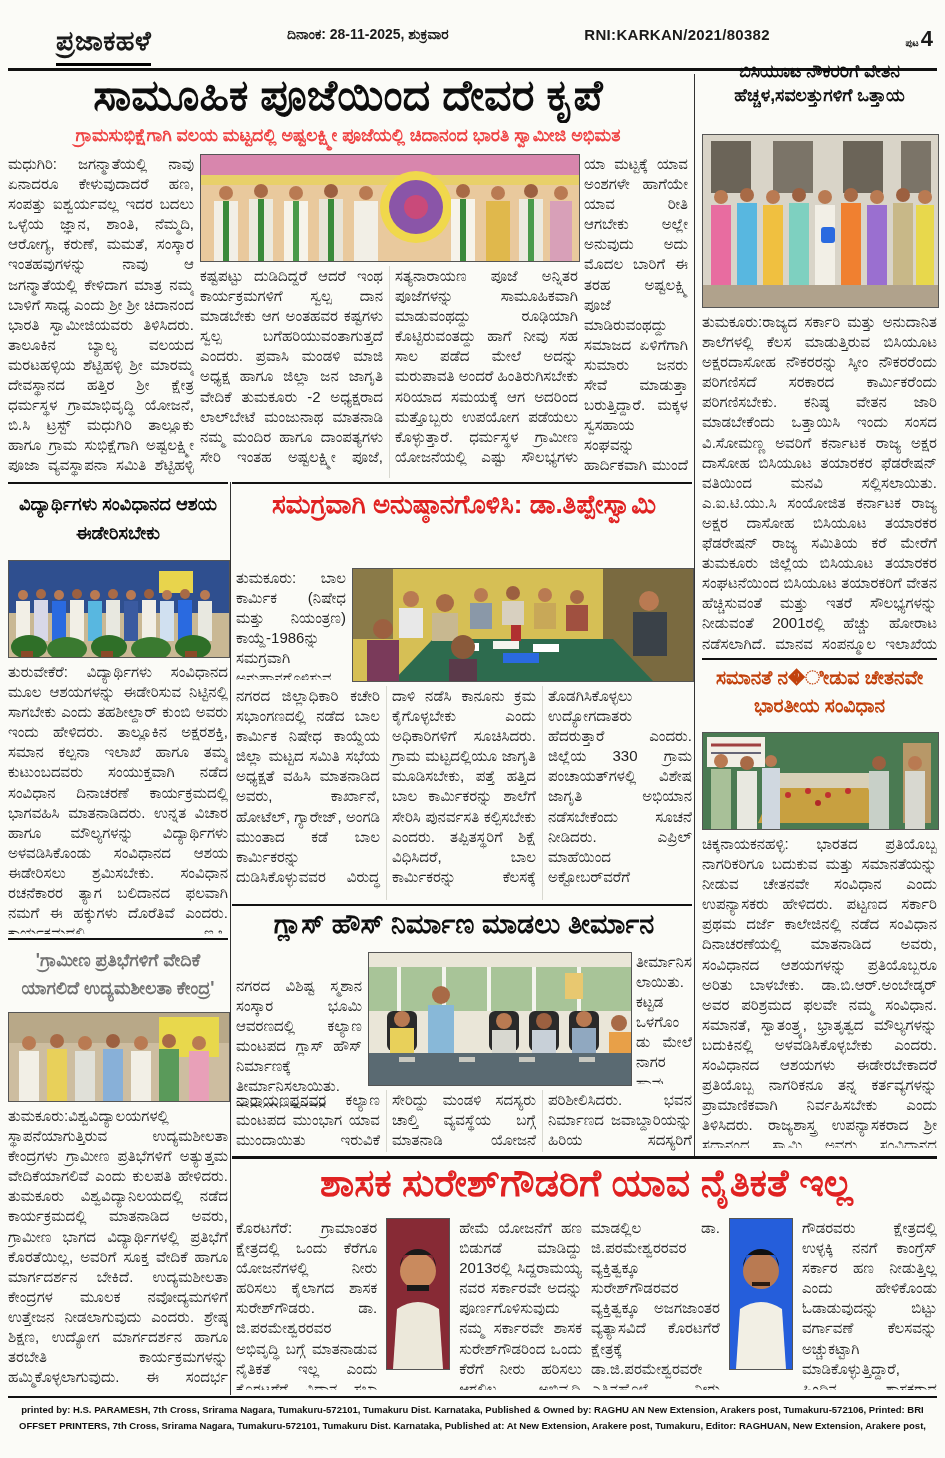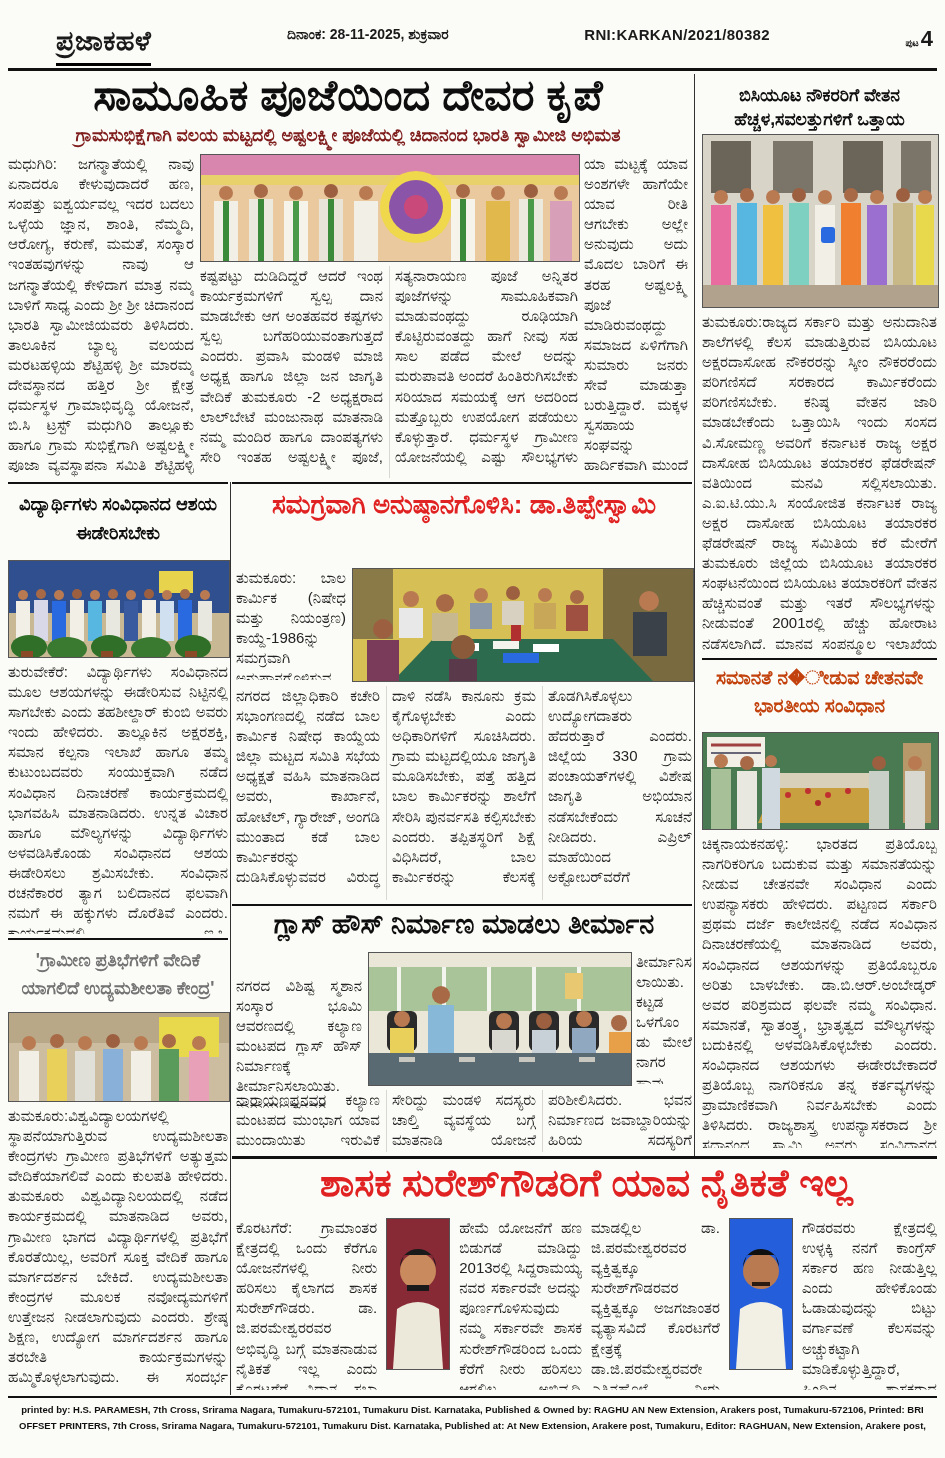--- a/index.html
+++ b/index.html
@@ -33,21 +33,21 @@
   <div class="dateline">ದಿನಾಂಕ: 28-11-2025, ಶುಕ್ರವಾರ</div>
   <div class="rni">RNI:KARKAN/2021/80382</div>
   <div style="display:flex;align-items:baseline;margin-right:4px;">
     <span class="pglbl">ಪುಟ</span>
     <span class="pgnum">4</span>
   </div>
 </div>
 <div class="abs rule-h" style="left:8px;top:68px;width:929px;height:3px;"></div>
 
 <div class="abs center hl-black clip" style="left:8px;top:73px;width:680px;height:50px;font-size:43px;line-height:1.05;">ಸಾಮೂಹಿಕ ಪೂಜೆಯಿಂದ ದೇವರ ಕೃಪೆ</div>
-<div class="abs center clip" style="left:8px;top:125px;width:680px;height:26px;font-size:17.5px;font-weight:800;color:#7f1d1d;">ಗ್ರಾಮಸುಭಿಕ್ಷೆಗಾಗಿ ವಲಯ ಮಟ್ಟದಲ್ಲಿ ಅಷ್ಟಲಕ್ಷ್ಮೀ ಪೂಜೆಯಲ್ಲಿ ಚಿದಾನಂದ ಭಾರತಿ ಸ್ವಾಮೀಜಿ ಅಭಿಮತ</div>
+<div class="abs center clip" style="left:8px;top:125px;width:680px;height:26px;font-size:17.5px;font-weight:800;color:#ef4444;">ಗ್ರಾಮಸುಭಿಕ್ಷೆಗಾಗಿ ವಲಯ ಮಟ್ಟದಲ್ಲಿ ಅಷ್ಟಲಕ್ಷ್ಮೀ ಪೂಜೆಯಲ್ಲಿ ಚಿದಾನಂದ ಭಾರತಿ ಸ್ವಾಮೀಜಿ ಅಭಿಮತ</div>
 
 <div class="abs body-text clip" style="left:8px;top:154px;width:186px;height:324px;">ಮಧುಗಿರಿ: ಜಗನ್ಮಾತೆಯಲ್ಲಿ ನಾವು ಏನಾದರೂ ಕೇಳುವುದಾದರೆ ಹಣ, ಸಂಪತ್ತು ಐಶ್ವರ್ಯವಲ್ಲ ಇದರ ಬದಲು ಒಳ್ಳೆಯ ಜ್ಞಾನ, ಶಾಂತಿ, ನೆಮ್ಮದಿ, ಆರೋಗ್ಯ, ಕರುಣೆ, ಮಮತೆ, ಸಂಸ್ಕಾರ ಇಂತಹವುಗಳನ್ನು ನಾವು ಆ ಜಗನ್ಮಾತೆಯಲ್ಲಿ ಕೇಳಿದಾಗ ಮಾತ್ರ ನಮ್ಮ ಬಾಳಿಗೆ ಸಾಧ್ಯ ಎಂದು ಶ್ರೀ ಶ್ರೀ ಚಿದಾನಂದ ಭಾರತಿ ಸ್ವಾಮೀಜಿಯವರು ತಿಳಿಸಿದರು. ತಾಲೂಕಿನ ಬ್ಯಾಲ್ಯ ವಲಯದ ಮರಟಹಳ್ಳಿಯ ಶೆಟ್ಟಿಹಳ್ಳಿ ಶ್ರೀ ಮಾರಮ್ಮ ದೇವಸ್ಥಾನದ ಹತ್ತಿರ ಶ್ರೀ ಕ್ಷೇತ್ರ ಧರ್ಮಸ್ಥಳ ಗ್ರಾಮಾಭಿವೃದ್ಧಿ ಯೋಜನೆ, ಬಿ.ಸಿ ಟ್ರಸ್ಟ್ ಮಧುಗಿರಿ ತಾಲ್ಲೂಕು ಹಾಗೂ ಗ್ರಾಮ ಸುಭಿಕ್ಷೆಗಾಗಿ ಅಷ್ಟಲಕ್ಷ್ಮೀ ಪೂಜಾ ವ್ಯವಸ್ಥಾಪನಾ ಸಮಿತಿ ಶೆಟ್ಟಿಹಳ್ಳಿ ಪ್ರಾಂತಿ ಬಂಧು ಸ್ವಸಹಾಯ ಸಂಘಗಳ ಒಕ್ಕೂಟ ಬ್ಯಾಲ್ಯ ವಲಯ ಸಹಯೋಗದೊಂದಿಗೆ ಗ್ರಾಮ ಸುಭಿಕ್ಷೆಗಾಗಿ ವಲಯ ಮಟ್ಟದ ಅಷ್ಟಲಕ್ಷ್ಮೀ ಉದ್ಯಾಪನಾ ಮಹಾಪೂಜಾ ಕಾರ್ಯಕ್ರಮದಲ್ಲಿ ಉಪಸ್ಥಿತರಿದ್ದು ಮಾತನಾಡಿದರು. ಸುಮಾರು 25000 ಕೋಟಿ ಕೊಟ್ಟ ಇಂಥ ಕಾರ್ಯಕ್ರಮಗಳಿಗೆ ಸ್ವಲ್ಪ ದಾನ ಮಾಡುವುದರಿಂದ ಸಮಾಜದ ಏಳಿಗೆಗಾಗಿ ಶ್ರಮಿಸಿದಂತಾಗುತ್ತದೆ. ಪೂಜೆಗಳನ್ನು ಸಾಮೂಹಿಕವಾಗಿ ಮಾಡುವುದರಿಂದ ದೇವರ ಕೃಪೆಗೆ ಪಾತ್ರರಾಗಬಹುದು, ಪೂಜೆಗೆ ಖರ್ಚುಮಾಡಿದ ಹಣ ವ್ಯರ್ಥವಾಗದು 25,000 ಕೋಟಿ ಆವಕ ಈ ಯೋಜನೆಯಿಂದ ಆಗಿದೆ ಎಂದರು.</div>
 
 <div class="abs photo" style="left:200px;top:154px;width:378px;height:106px;">
   <svg viewBox="0 0 378 106" preserveAspectRatio="none">
     <rect width="378" height="106" fill="#e9c99d"></rect>
     <rect width="378" height="22" fill="#d886ad"></rect>
     <rect y="20" width="378" height="10" fill="#e8d06a"></rect>
     <circle cx="215" cy="52" r="36" fill="#f0d84c"></circle>
     <circle cx="215" cy="52" r="27" fill="#8a55a8"></circle>
@@ -80,21 +80,21 @@
     </g>
   </svg>
 </div>
 
 <div class="abs body-text cols2 clip" style="left:200px;top:266px;width:378px;height:212px;">ಕಷ್ಟಪಟ್ಟು ದುಡಿದಿದ್ದರೆ ಆದರೆ ಇಂಥ ಕಾರ್ಯಕ್ರಮಗಳಿಗೆ ಸ್ವಲ್ಪ ದಾನ ಮಾಡಬೇಕು ಆಗ ಅಂತಹವರ ಕಷ್ಟಗಳು ಸ್ವಲ್ಪ ಬಗೆಹರಿಯುವಂತಾಗುತ್ತದೆ ಎಂದರು. ಪ್ರವಾಸಿ ಮಂಡಳಿ ಮಾಜಿ ಅಧ್ಯಕ್ಷ ಹಾಗೂ ಜಿಲ್ಲಾ ಜನ ಜಾಗೃತಿ ವೇದಿಕೆ ತುಮಕೂರು -2 ಅಧ್ಯಕ್ಷರಾದ ಲಾಲ್‌ಬೇಟೆ ಮಂಜುನಾಥ ಮಾತನಾಡಿ ನಮ್ಮ ಮಂದಿರ ಹಾಗೂ ದಾಂಪತ್ಯಗಳು ಸೇರಿ ಇಂತಹ ಅಷ್ಟಲಕ್ಷ್ಮೀ ಪೂಜೆ, ಸತ್ಯನಾರಾಯಣ ಪೂಜೆ ಅನ್ನಿತರ ಪೂಜೆಗಳನ್ನು ಸಾಮೂಹಿಕವಾಗಿ ಮಾಡುವಂಥದ್ದು ರೂಢಿಯಾಗಿ ಕೊಟ್ಟಿರುವಂತದ್ದು ಹಾಗೆ ನೀವು ಸಹ ಸಾಲ ಪಡೆದ ಮೇಲೆ ಅದನ್ನು ಮರುಪಾವತಿ ಅಂದರೆ ಹಿಂತಿರುಗಿಸಬೇಕು ಸರಿಯಾದ ಸಮಯಕ್ಕೆ ಆಗ ಅದರಿಂದ ಮತ್ತೊಬ್ಬರು ಉಪಯೋಗ ಪಡೆಯಲು ಕೊಳ್ಳುತ್ತಾರೆ. ಧರ್ಮಸ್ಥಳ ಗ್ರಾಮೀಣ ಯೋಜನೆಯಲ್ಲಿ ಎಷ್ಟು ಸೌಲಭ್ಯಗಳು ಇರುವುದೆಂದರೆ ಬೇರೆ ಎಲ್ಲೂ ಕೂಡ ಇತರ ಸೌಲಭ್ಯಗಳು ಇರಲು ಸಾಧ್ಯವಿಲ್ಲ ಹೈನುಗಾರಿಕೆ ಕುಲಕಸುಬು ಅನ್ನಿತರ ಕೆಲಸಗಳನ್ನು ಇವೇ ಕಲಿಸಿ ಮಾರ್ಗದರ್ಶನ ನೀಡಿ ತಮ್ಮ ಕಾಲ ಮೇಲೆ ತಾವು ನಿಂತು ಅಭಿವೃದ್ಧಿ ಹೊಂದಲು ನೆರವಾಗುತ್ತದೆ. ಶ್ರೀ ಕ್ಷೇತ್ರ ಧರ್ಮಸ್ಥಳ ಗ್ರಾಮಾಭಿವೃದ್ಧಿ ಯೋಜನೆಯ ಯೋಜಧಿಕಾರಿಯಾದ ದಿನೇಶ್ ಮಾತನಾಡಿ ಅನ್ನದ ಗಳು ಒಕ್ಕೂಟದ ಎಲ್ಲಾ ಪದಾಧಿಕಾರಿಗಳು ಸದಸ್ಯರು ಮುಕ್ತಿಪಡಿಸಿದ್ದಾರೆ ಎಂದರು.</div>
 <div class="abs body-text clip" style="left:584px;top:154px;width:104px;height:324px;">ಯಾ ಮಟ್ಟಕ್ಕೆ ಯಾವ ಅಂಶಗಳೇ ಹಾಗೆಯೇ ಯಾವ ರೀತಿ ಆಗಬೇಕು ಅಲ್ಲೇ ಅನುವುದು ಅದು ಮೊದಲ ಬಾರಿಗೆ ಈ ತರಹ ಅಷ್ಟಲಕ್ಷ್ಮಿ ಪೂಜೆ ಮಾಡಿರುವಂಥದ್ದು ಸಮಾಜದ ಏಳಿಗೆಗಾಗಿ ಸುಮಾರು ಜನರು ಸೇವೆ ಮಾಡುತ್ತಾ ಬರುತ್ತಿದ್ದಾರೆ. ಮಕ್ಕಳ ಸ್ವಸಹಾಯ ಸಂಘವನ್ನು ಹಾರ್ದಿಕವಾಗಿ ಮುಂದೆ ಬರಲು ಮಾಡಿರುವಂತದ್ದು ಜೊತೆಗೆ ವಿದ್ಯಾರ್ಥಿಗಳಿಗೆ ನೀಡಿರುವಂತದ್ದು, ಸಾಲದ ಸೌಲಭ್ಯ ವಿದ್ಯಾರ್ಥಿಗಳ ಉನ್ನತ ವ್ಯಾಸಂಗಕ್ಕೆ ನೆರವಾಗುತ್ತಿದೆ ಎಂದರು.</div>
 
 <div class="abs rule-v" style="left:694px;top:74px;height:1082px;"></div>
 <div class="abs rule-v" style="left:230px;top:482px;height:913px;"></div>
 
-<div class="abs center hl-black clip" style="left:702px;top:84px;width:235px;height:54px;font-size:17.5px;line-height:1.35;">ಬಿಸಿಯೂಟ ನೌಕರರಿಗೆ ವೇತನ ಹೆಚ್ಚಳ,ಸವಲತ್ತುಗಳಿಗೆ ಒತ್ತಾಯ</div>
+<div class="abs center hl-black clip" style="left:702px;top:60px;width:235px;height:54px;font-size:17.5px;line-height:1.35;">ಬಿಸಿಯೂಟ ನೌಕರರಿಗೆ ವೇತನ ಹೆಚ್ಚಳ,ಸವಲತ್ತುಗಳಿಗೆ ಒತ್ತಾಯ</div>
 <div class="abs photo" style="left:702px;top:134px;width:235px;height:172px;">
   <svg viewBox="0 0 235 172" preserveAspectRatio="none">
     <rect width="235" height="172" fill="#d9d4c8"></rect>
     <rect x="8" y="6" width="40" height="52" fill="#6b6458"></rect>
       <rect x="70" y="6" width="40" height="52" fill="#7b7468"></rect>
       <rect x="140" y="6" width="40" height="52" fill="#6b6458"></rect>
       <rect x="198" y="6" width="30" height="52" fill="#7b7468"></rect>
     <rect y="150" width="235" height="22" fill="#b0a28c"></rect>
     <g>
       <circle cx="18" cy="62" r="7" fill="#b97a52"></circle>

